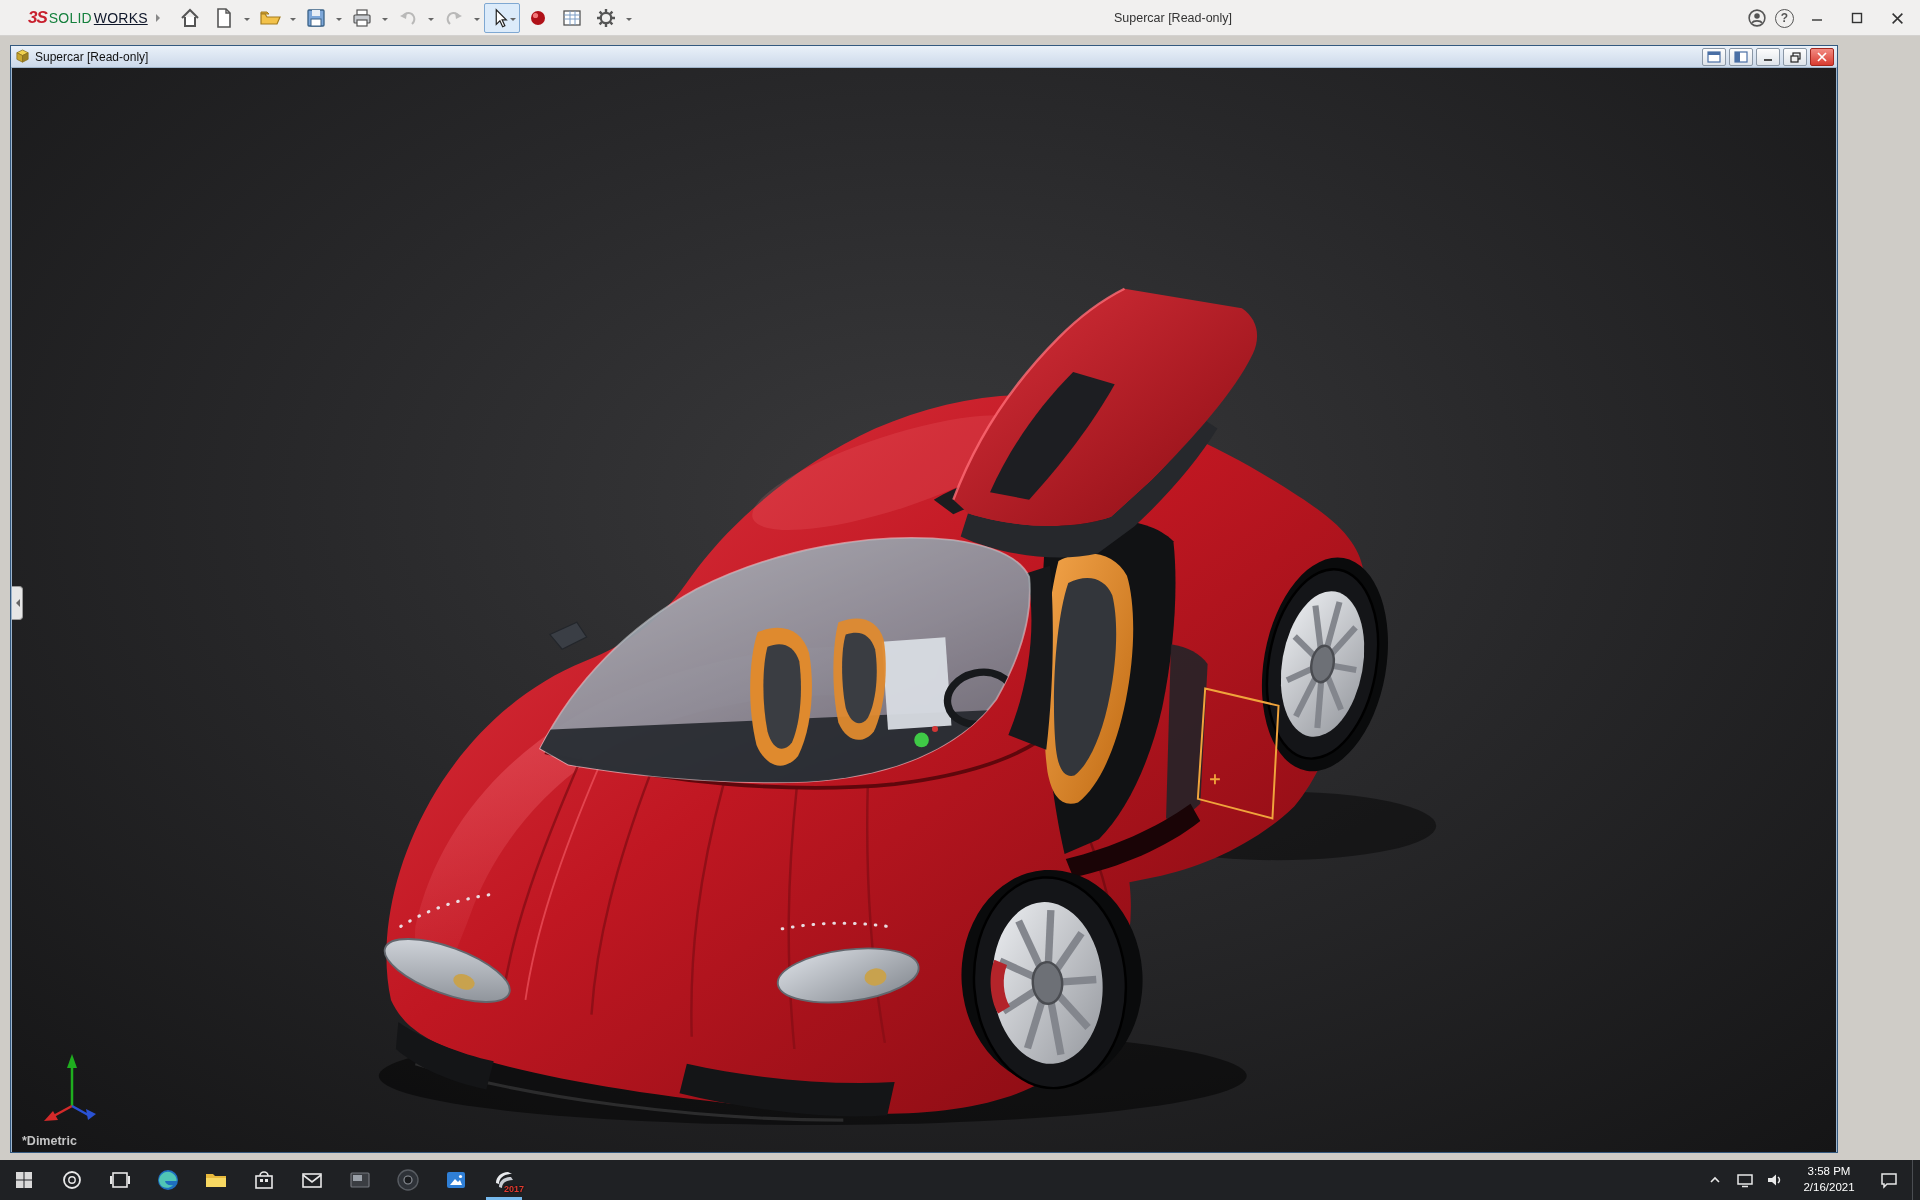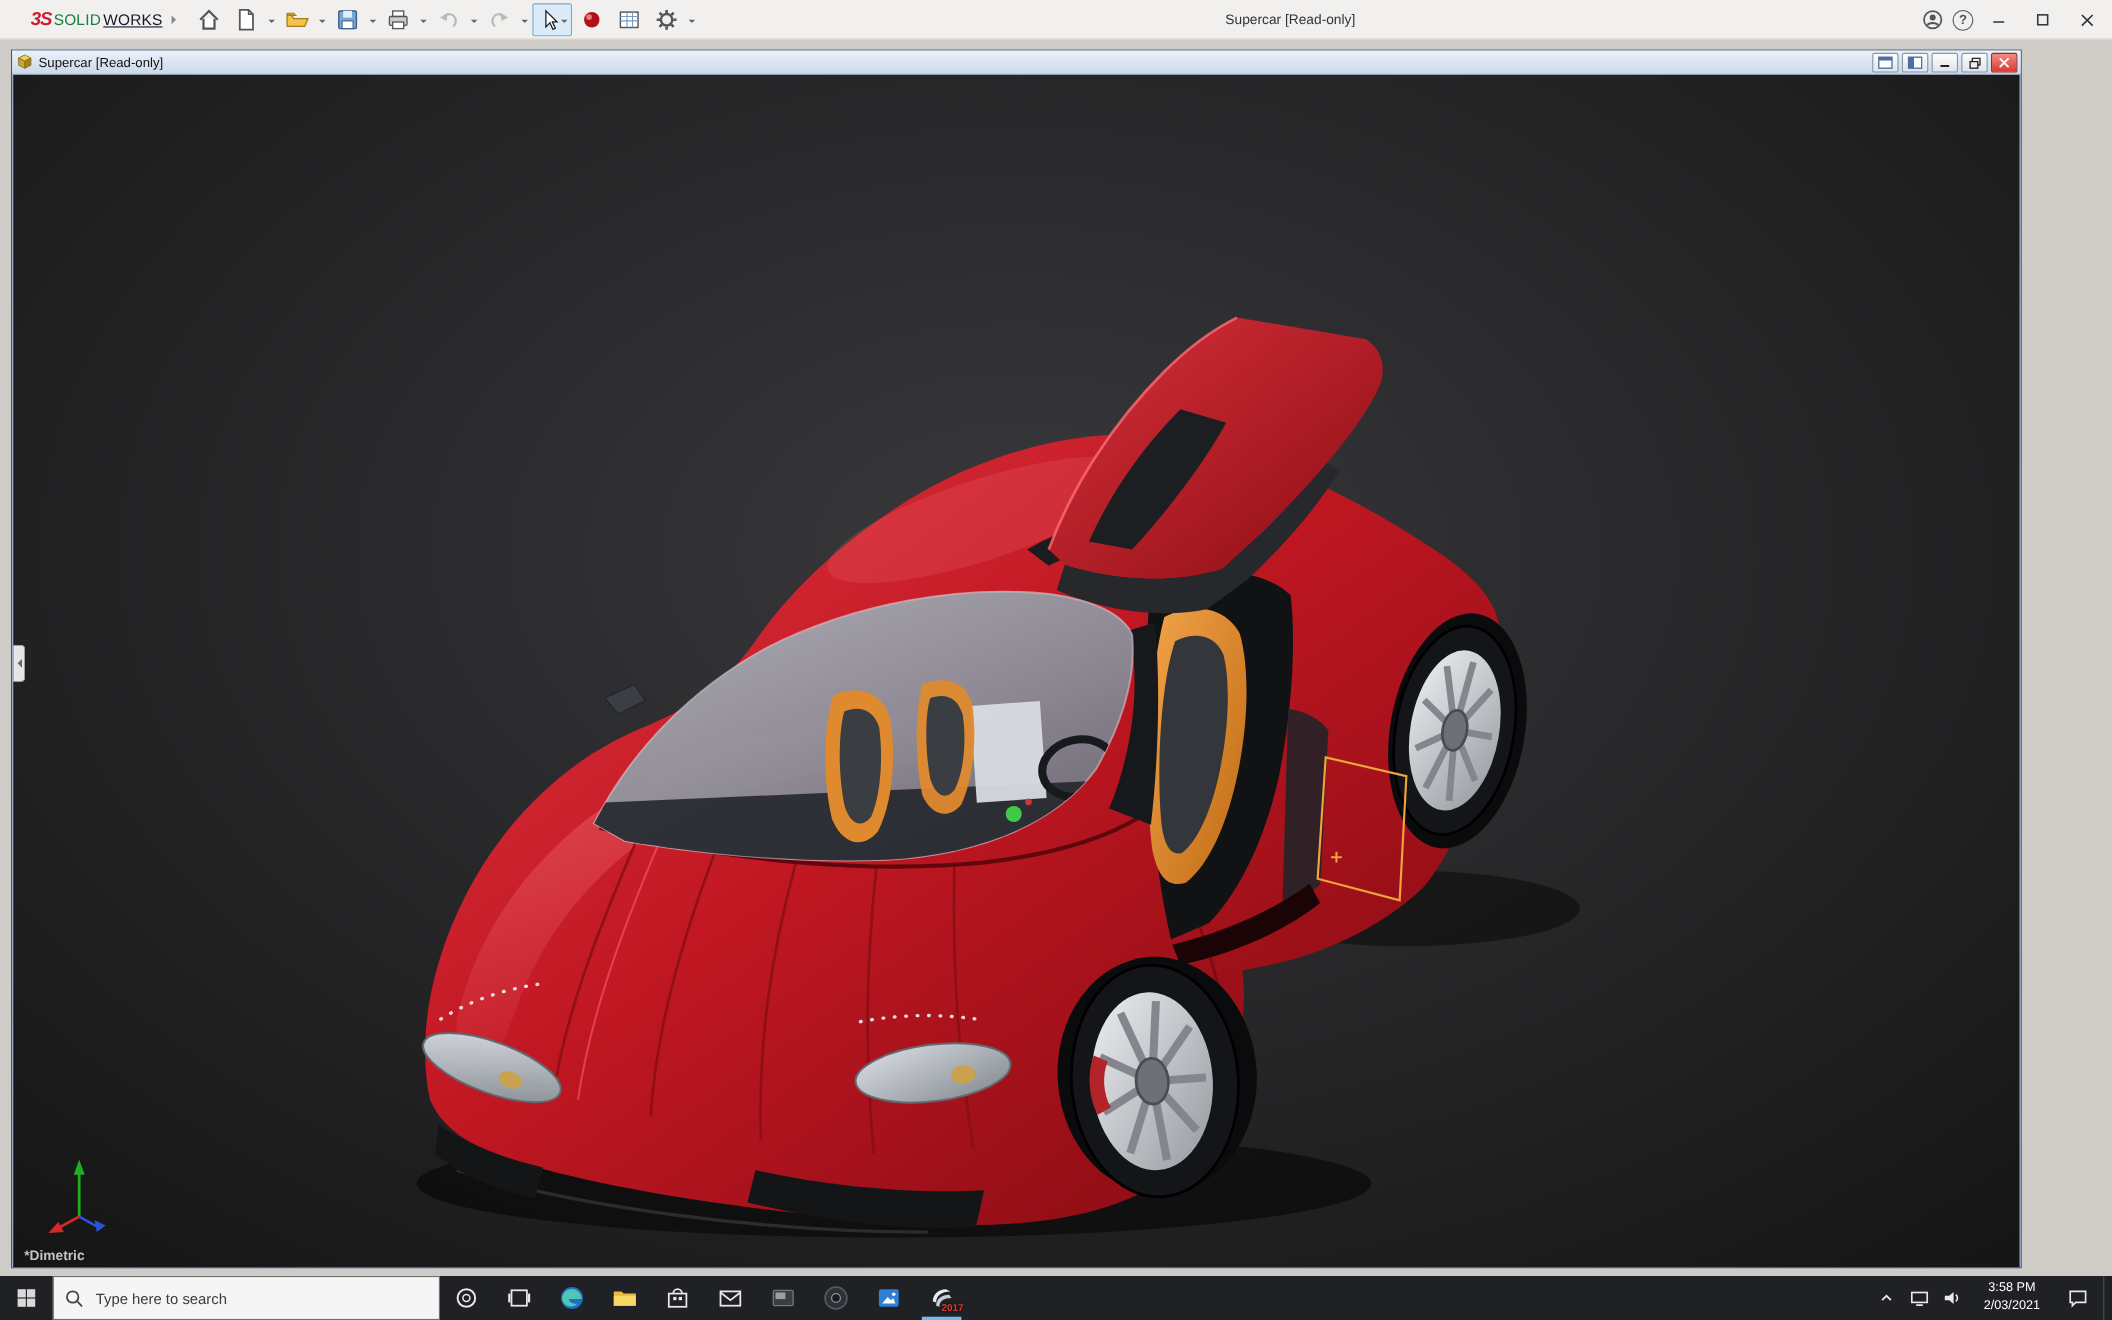--- a/index.html
+++ b/index.html
@@ -422,27 +422,20 @@
 <footer id="taskbar">
   <div class="startbtn">
     <svg width="18" height="18" viewBox="0 0 18 18">
       <rect x="1" y="1" width="7.5" height="7.5" fill="#d9d9d9"></rect>
       <rect x="9.5" y="1" width="7.5" height="7.5" fill="#d9d9d9"></rect>
       <rect x="1" y="9.5" width="7.5" height="7.5" fill="#d9d9d9"></rect>
       <rect x="9.5" y="9.5" width="7.5" height="7.5" fill="#d9d9d9"></rect>
     </svg>
   </div>
 
-  <div id="searchbox">
-    <svg width="17" height="17" viewBox="0 0 18 18">
-      <circle cx="7.5" cy="7.5" r="5.5" fill="none" stroke="#444" stroke-width="1.7"></circle>
-      <line x1="11.8" y1="11.8" x2="16.5" y2="16.5" stroke="#444" stroke-width="1.7"></line>
-    </svg>
-    <input type="text" placeholder="Type here to search" style="">
-  </div>
 
   <div class="tapp">
     <svg width="22" height="22" viewBox="0 0 22 22">
       <circle cx="11" cy="11" r="8" fill="none" stroke="#e8e8e8" stroke-width="1.8"></circle>
       <circle cx="11" cy="11" r="3.2" fill="none" stroke="#e8e8e8" stroke-width="1.4"></circle>
     </svg>
   </div>
   <div class="tapp">
     <svg width="22" height="22" viewBox="0 0 22 22">
       <rect x="4" y="4" width="14" height="14" fill="none" stroke="#e8e8e8" stroke-width="1.6"></rect>
@@ -516,21 +509,21 @@
       </svg>
     </div>
     <div class="trayicon">
       <svg width="18" height="18" viewBox="0 0 18 18">
         <polygon points="2,7 6,7 10,3.5 10,14.5 6,11 2,11" fill="#e8e8e8"></polygon>
         <path d="M12 6 C14 7.5 14 10.5 12 12" fill="none" stroke="#e8e8e8" stroke-width="1.5"></path>
       </svg>
     </div>
     <div id="clock">
       <div>3:58 PM</div>
-      <div>2/03/2021</div>
+      <div>2/16/2021</div>
     </div>
     <div id="notif">
       <svg width="20" height="20" viewBox="0 0 20 20">
         <path d="M3 4 L17 4 L17 14 L8 14 L5 17 L5 14 L3 14 Z" fill="none" stroke="#e8e8e8" stroke-width="1.5"></path>
       </svg>
     </div>
     <div id="show-desktop"></div>
   </div>
 </footer>
 

